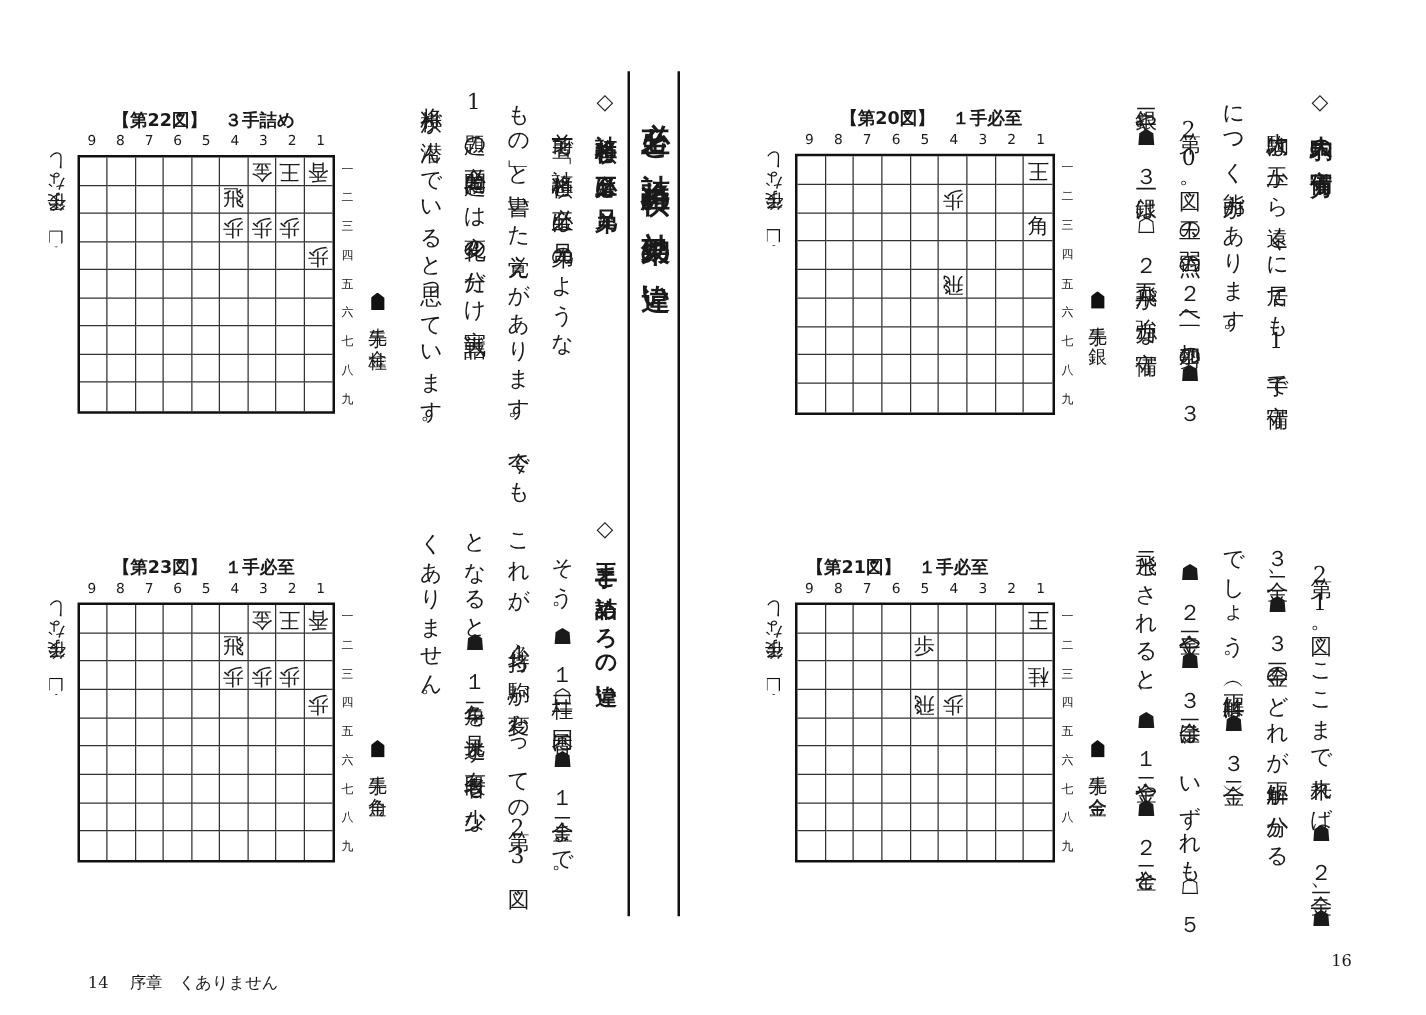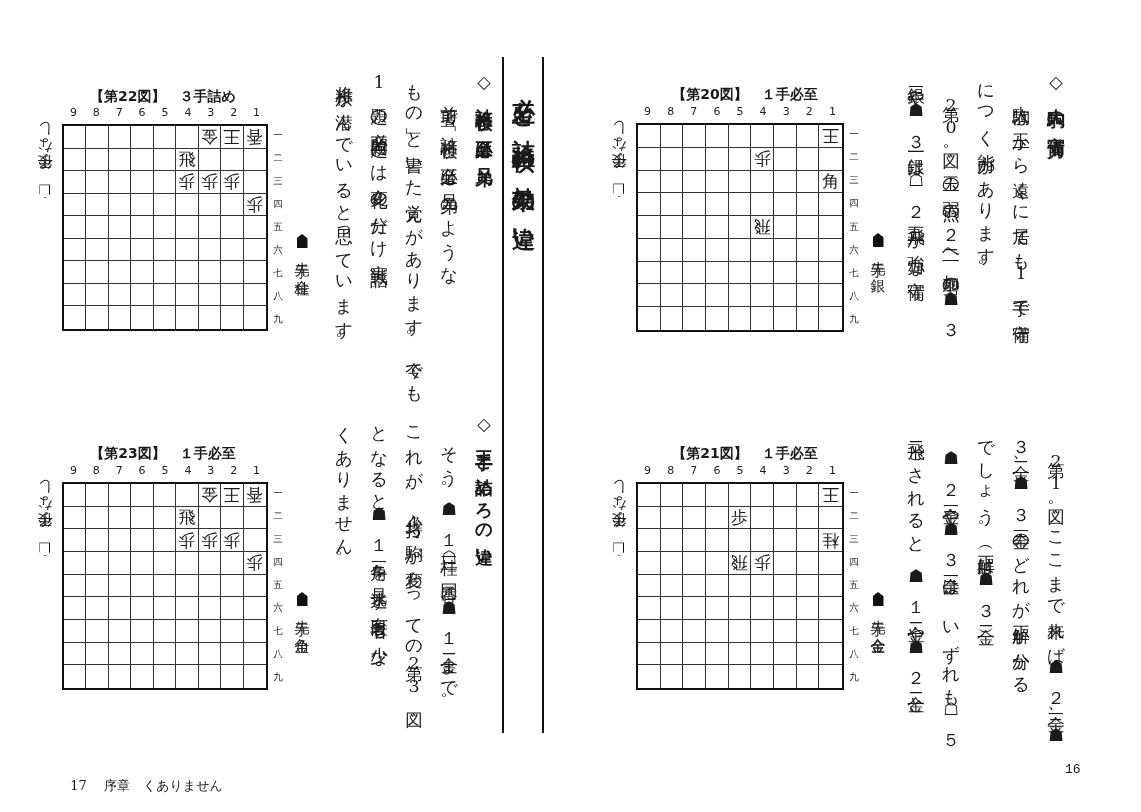--- a/index.html
+++ b/index.html
@@ -191,21 +191,21 @@
         <div class="cell lastr"></div>
         <div class="cell lastr"></div>
         <div class="cell lastr"></div>
         <div class="cell lastr"></div>
         <div class="cell lastc lastr"></div>
       </div>
       <div class="hand" style="left: 868px; top: 233px;"><span class="sente-mark"></span><span>先手</span><span>　</span><span>銀</span></div>
       <div class="hand gote-hand" style="left: 610px; top: 127px;"><span class="gote-mark"></span><span>後手</span><span>　</span><span>なし</span></div>
     </div>
     <div>
-      <div class="diag-title" style="left: 745px; top: 445px;">【第21図】　１手必至</div>
+      <div class="diag-title" style="left: 718px; top: 445px;">【第21図】　１手必至</div>
       <div class="colnum" style="left: 636px; top: 464px; width: 23.1111px;">9</div>
       <div class="colnum" style="left: 659.111px; top: 464px; width: 23.1111px;">8</div>
       <div class="colnum" style="left: 682.222px; top: 464px; width: 23.1111px;">7</div>
       <div class="colnum" style="left: 705.333px; top: 464px; width: 23.1111px;">6</div>
       <div class="colnum" style="left: 728.444px; top: 464px; width: 23.1111px;">5</div>
       <div class="colnum" style="left: 751.556px; top: 464px; width: 23.1111px;">4</div>
       <div class="colnum" style="left: 774.667px; top: 464px; width: 23.1111px;">3</div>
       <div class="colnum" style="left: 797.778px; top: 464px; width: 23.1111px;">2</div>
       <div class="colnum" style="left: 820.889px; top: 464px; width: 23.1111px;">1</div>
       <div class="rank" style="left: 847px; top: 486.556px;">一</div>
@@ -553,15 +553,15 @@
         <div class="cell lastr"></div>
         <div class="cell lastr"></div>
         <div class="cell lastc lastr"></div>
       </div>
       <div class="hand" style="left: 292px; top: 592px;"><span class="sente-mark"></span><span>先手</span><span>　</span><span>角金</span></div>
       <div class="hand gote-hand" style="left: 36px; top: 486px;"><span class="gote-mark"></span><span>後手</span><span>　</span><span>なし</span></div>
     </div>
   </div>
 
 <div class="footer" style="left:62px;top:762px;">
-  <span>17</span><span>　 </span><span>序章</span><span>　</span><span>くありません</span>
+  <span>14</span><span>　 </span><span>序章</span><span>　</span><span>くありません</span>
 </div>
-<div class="footer" style="left:1065px;top:762px;font-family:Liberation Mono, monospace;">16</div>
+<div class="footer" style="left:1065px;top:762px;">16</div>
 
 </body></html>

